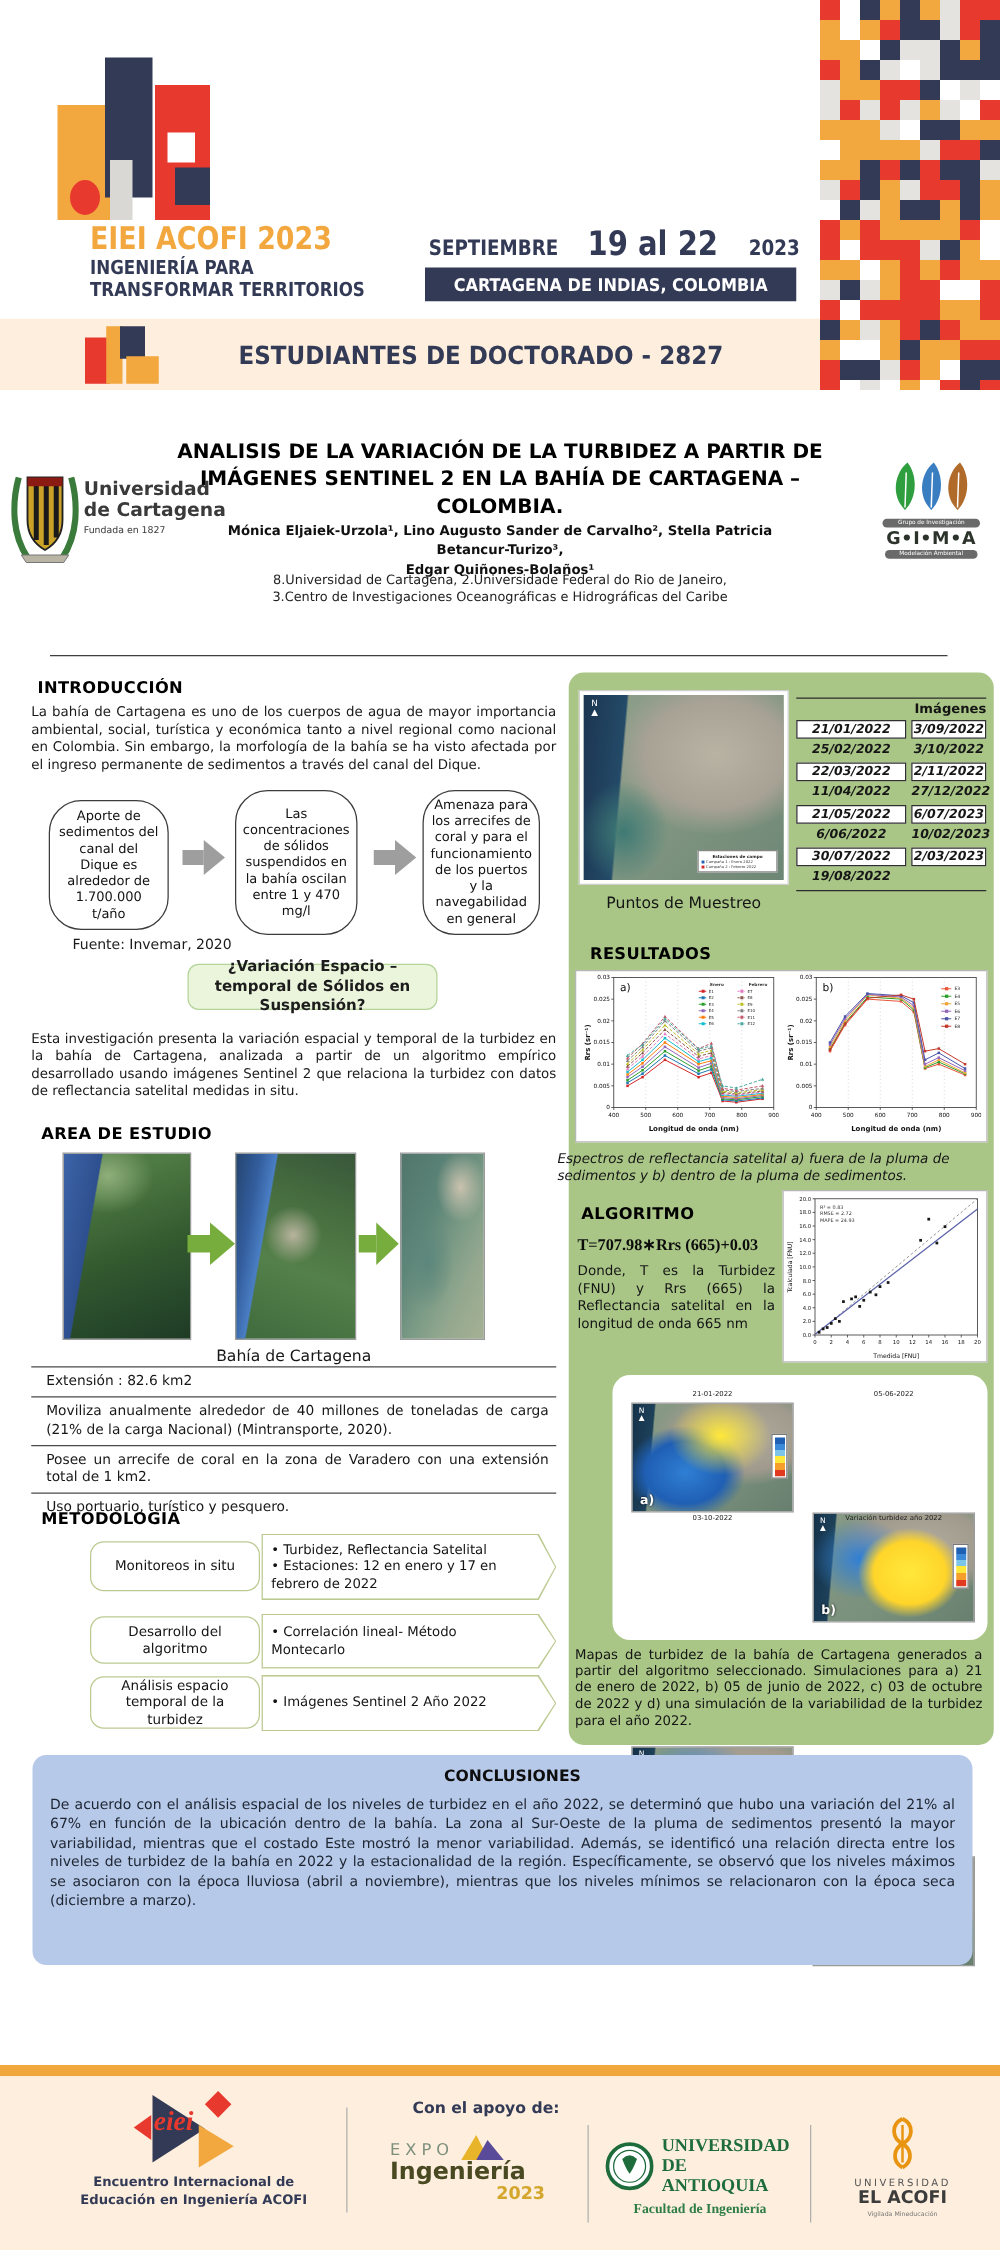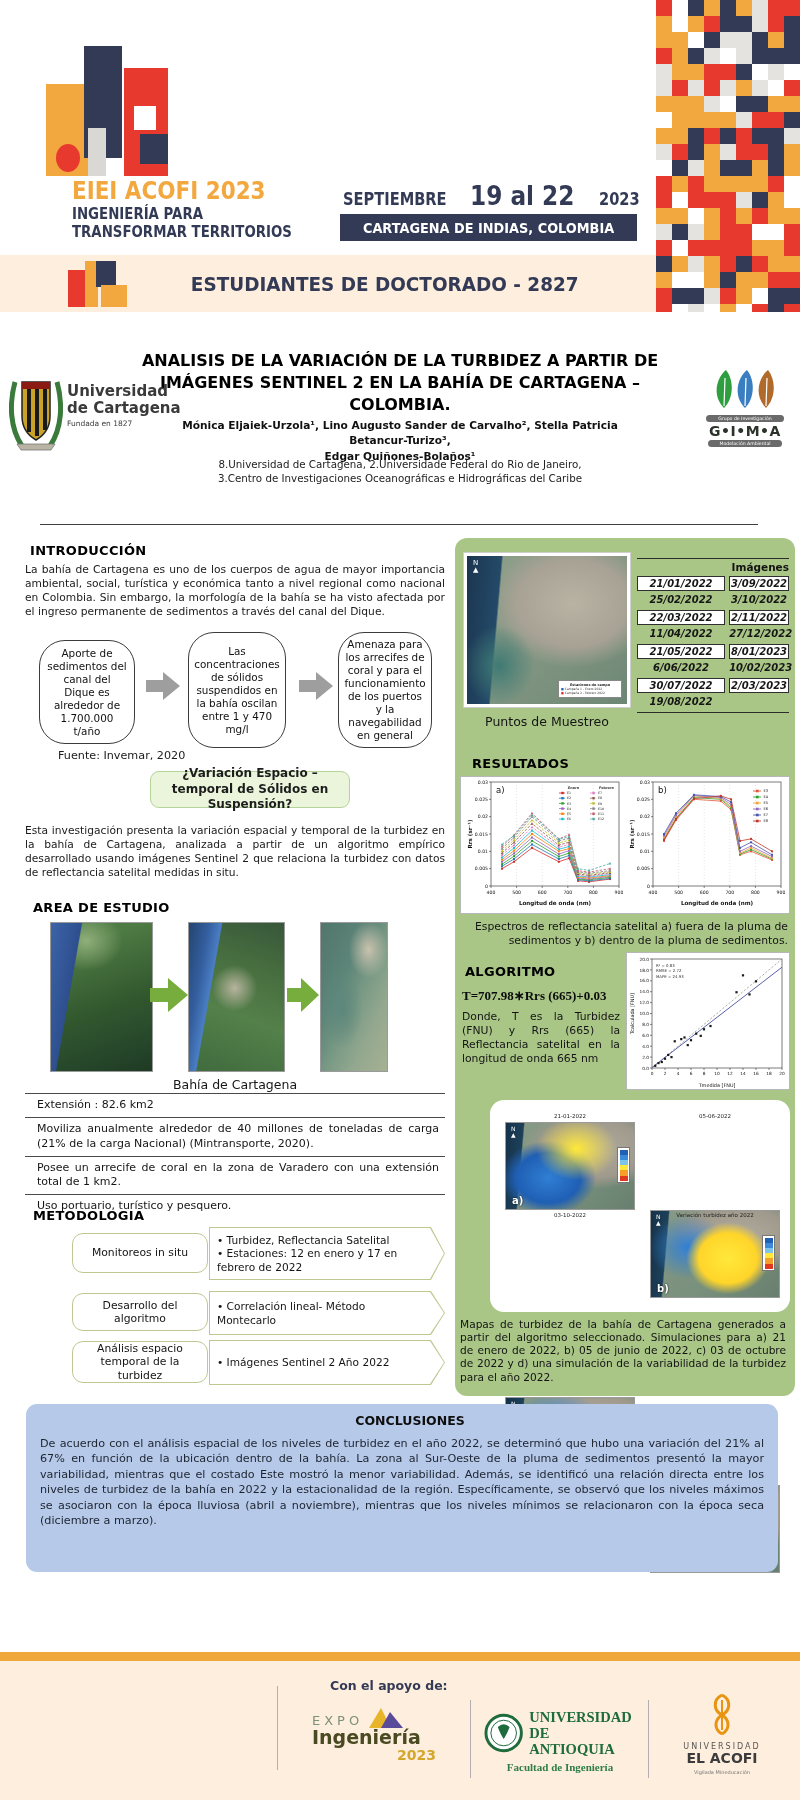--- a/index.html
+++ b/index.html
@@ -477,21 +477,21 @@
         <div class="trow">
           <div class="c1 tcell boxed">22/03/2022</div>
           <div class="c2 tcell boxed">2/11/2022</div>
         </div>
         <div class="trow">
           <div class="c1 tcell">11/04/2022</div>
           <div class="c2 tcell">27/12/2022</div>
         </div>
         <div class="trow">
           <div class="c1 tcell boxed">21/05/2022</div>
-          <div class="c2 tcell boxed">8/01/2023</div>
+          <div class="c2 tcell boxed">6/07/2023</div>
         </div>
         <div class="trow">
           <div class="c1 tcell">6/06/2022</div>
           <div class="c2 tcell">10/02/2023</div>
         </div>
         <div class="trow">
           <div class="c1 tcell boxed">30/07/2022</div>
           <div class="c2 tcell boxed">2/03/2023</div>
         </div>
         <div class="trow">
@@ -789,21 +789,21 @@
           <rect x="129" y="30.7" width="2.6" height="2.6" fill="#9467bd"></rect>
           <text x="136.5" y="33.3" font-size="3.6" fill="#222">E6</text>
           <line x1="126" y1="38" x2="134" y2="38" stroke="#4a55a8" stroke-width="0.9"></line>
           <rect x="129" y="36.7" width="2.6" height="2.6" fill="#4a55a8"></rect>
           <text x="136.5" y="39.3" font-size="3.6" fill="#222">E7</text>
           <line x1="126" y1="44" x2="134" y2="44" stroke="#c0392b" stroke-width="0.9"></line>
           <rect x="129" y="42.7" width="2.6" height="2.6" fill="#c0392b"></rect>
           <text x="136.5" y="45.3" font-size="3.6" fill="#222">E8</text>
         </svg></div>
   </div>
-  <div class="abs" style="left:462px;top:920px;width:326px;text-align:right;font-size:10.8px;line-height:1.3;color:#151515;">Espectros de reflectancia satelital a) fuera de la pluma de sedimentos y b) dentro de la pluma de sedimentos.</div>
+  <div class="abs" style="left:446px;top:920px;width:326px;text-align:left;font-size:10.8px;line-height:1.3;color:#151515;font-style:italic;">Espectros de reflectancia satelital a) fuera de la pluma de sedimentos y b) dentro de la pluma de sedimentos.</div>
 
   <div class="abs sec-h" style="left:465px;top:964px;">ALGORITMO</div>
   <div class="abs" style="left:462px;top:988px;font-family:'Liberation Serif',serif;font-weight:bold;font-size:13px;color:#0c0c0c;">T=707.98∗Rrs (665)+0.03</div>
   <div class="abs" style="left:462px;top:1010px;width:158px;font-size:10.8px;line-height:1.3;text-align:justify;color:#151515;">Donde, T es la Turbidez (FNU) y Rrs (665) la Reflectancia satelital en la longitud de onda 665 nm</div>
   <div class="abs whitebox" style="left:626px;top:952px;width:164px;height:138px;">
     <div id="chart-scatter"><svg width="162" height="136" viewBox="0 0 162 136">
           <rect x="25" y="6" width="130" height="109" fill="#fff" stroke="#444" stroke-width="0.7"></rect>
           <line x1="25" y1="115" x2="25" y2="117" stroke="#333" stroke-width="0.6"></line>
           <text x="25" y="122" font-size="4.3" text-anchor="middle" fill="#111">0</text>
           <line x1="38" y1="115" x2="38" y2="117" stroke="#333" stroke-width="0.6"></line>
@@ -919,20 +919,33 @@
   <div class="abs" style="left:460px;top:1318px;width:326px;font-size:10.6px;line-height:1.24;text-align:justify;color:#141414;">Mapas de turbidez de la bahía de Cartagena generados a partir del algoritmo seleccionado. Simulaciones para a) 21 de enero de 2022, b) 05 de junio de 2022, c) 03 de octubre de 2022 y d) una simulación de la variabilidad de la turbidez para el año 2022.</div>
 
   <div class="abs" style="left:26px;top:1404px;width:752px;height:168px;background:#b7c9e9;border-radius:11px;">
     <div style="text-align:center;font-weight:bold;font-size:12.5px;color:#0e0e0e;margin-top:9px;margin-left:16px;">CONCLUSIONES</div>
     <div style="margin:8px 14px 0 14px;font-size:11.2px;line-height:1.38;text-align:justify;color:#1c2430;">De acuerdo con el análisis espacial de los niveles de turbidez en el año 2022, se determinó que hubo una variación del 21% al 67% en función de la ubicación dentro de la bahía. La zona al Sur-Oeste de la pluma de sedimentos presentó la mayor variabilidad, mientras que el costado Este mostró la menor variabilidad. Además, se identificó una relación directa entre los niveles de turbidez de la bahía en 2022 y la estacionalidad de la región. Específicamente, se observó que los niveles máximos se asociaron con la época lluviosa (abril a noviembre), mientras que los niveles mínimos se relacionaron con la época seca (diciembre a marzo).</div>
   </div>
 
   <div class="abs" style="left:0;top:1652px;width:800px;height:9px;background:#f0a73c;"></div>
   <div class="abs" style="left:0;top:1661px;width:800px;height:139px;background:#fdeedd;"></div>
 
+  <div class="abs" style="left:55px;top:1672px;width:200px;text-align:center;">
+    <div style="position:relative;width:96px;height:62px;margin:0 auto;">
+      <div style="position:absolute;left:0;top:20px;width:0;height:0;border:10px solid transparent;border-right:14px solid #e8392f;border-left:none;"></div>
+      <div style="position:absolute;left:15px;top:4px;width:0;height:0;border-top:27px solid transparent;border-bottom:27px solid transparent;border-left:42px solid #333a56;"></div>
+      <div style="position:absolute;left:60px;top:4px;width:15px;height:15px;background:#e8392f;transform:rotate(45deg);"></div>
+      <div style="position:absolute;left:52px;top:28px;width:0;height:0;border-top:17px solid transparent;border-bottom:17px solid transparent;border-left:28px solid #f2a83e;"></div>
+      <div style="position:absolute;left:16px;top:12px;font-family:'Liberation Serif',serif;font-style:italic;font-weight:bold;font-size:22px;color:#e8392f;">eiei</div>
+    </div>
+    <div style="margin-top:6px;font-weight:bold;font-size:10.5px;line-height:1.3;color:#333a56;">
+      <span>Encuentro Internacional de</span><br>
+      <span>Educación en Ingeniería ACOFI</span>
+    </div>
+  </div>
 
   <div class="divider-v" style="left:277px;top:1686px;height:84px;"></div>
 
   <div class="abs" style="left:330px;top:1678px;font-weight:bold;font-size:12.5px;color:#333a56;">Con el apoyo de:</div>
 
   <div class="abs" style="left:312px;top:1706px;width:150px;">
     <div style="display:flex;align-items:flex-end;gap:4px;">
       <span style="font-size:13px;letter-spacing:4px;color:#7d8f7d;">EXPO</span>
       <svg width="38" height="22" viewBox="0 0 38 22">
         <polygon points="2,22 14,2 24,22" fill="#e8b52a"></polygon>

